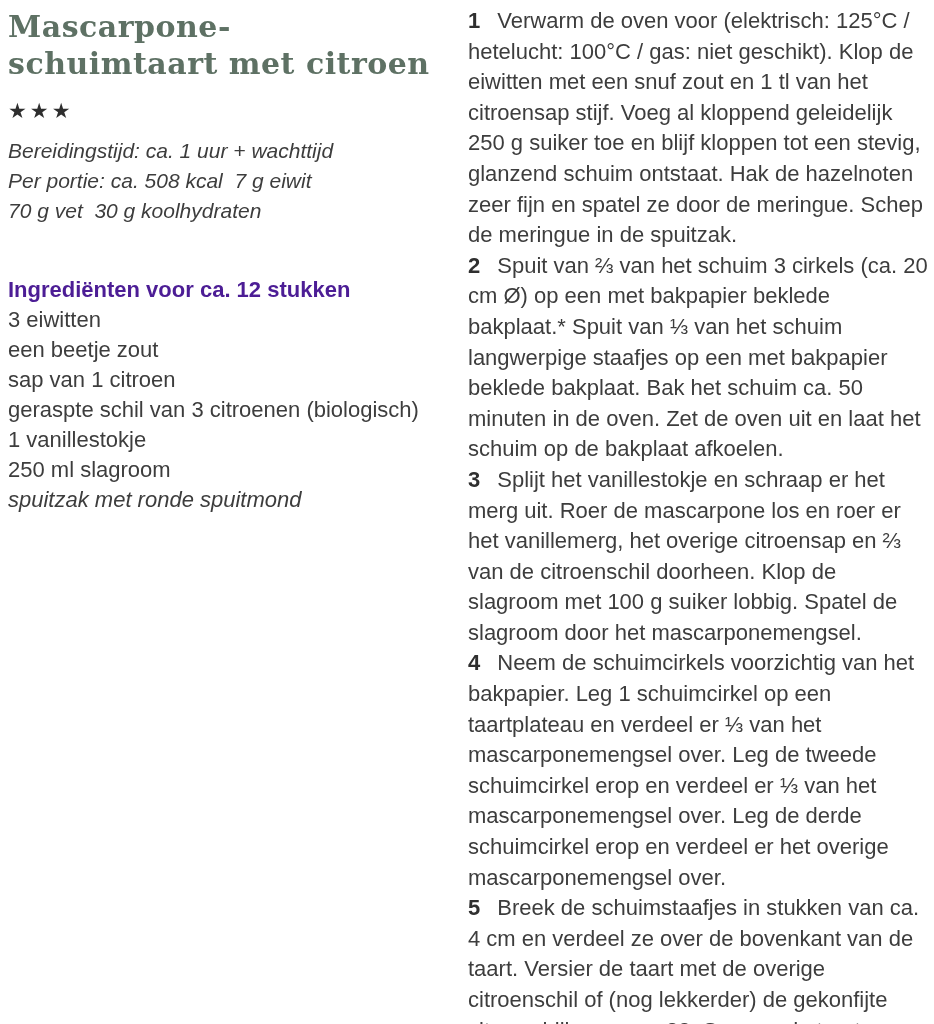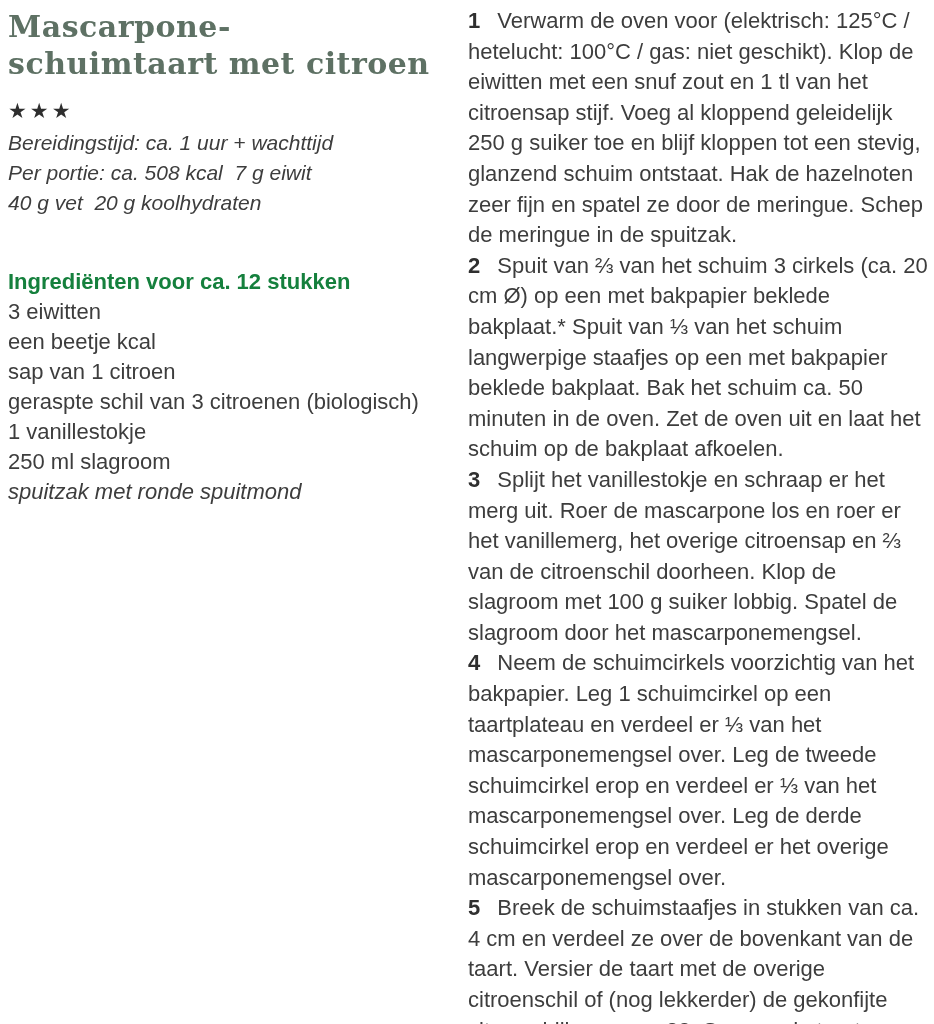--- a/index.html
+++ b/index.html
@@ -37,34 +37,34 @@
     margin: 4px 0 0 0;
   }
   .stars {
     font-size: 21px;
     letter-spacing: 3px;
     color: #2e2e2e;
     margin-top: 16px;
     line-height: 26px;
   }
   .meta {
-    margin-top: 4px;
+    margin-top: 12px;
   }
   .meta-line {
     font-style: italic;
     font-size: 21px;
     line-height: 30px;
     white-space: pre-wrap;
   }
   .ingredients-header {
     font-weight: bold;
     font-size: 22px;
     line-height: 30px;
     margin-top: 49px;
-    color: #15803d;
+    color: #4c1d95;
   }
   .ingredient-line {
     font-size: 22px;
     line-height: 30px;
     white-space: pre-wrap;
   }
   .ingredient-line.italic {
     font-style: italic;
   }
   
@@ -92,28 +92,28 @@
 <div class="page">
 
   <div class="left-col">
     <h1 class="recipe-title">Mascarpone-schuimtaart met citroen</h1>
 
     <div class="stars">★★★</div>
 
     <div class="meta">
       <div class="meta-line">Bereidingstijd: ca. 1 uur + wachttijd</div>
       <div class="meta-line">Per portie: ca. 508 kcal  7 g eiwit</div>
-      <div class="meta-line">40 g vet  20 g koolhydraten</div>
+      <div class="meta-line">70 g vet  30 g koolhydraten</div>
     </div>
 
     <div class="ingredients-header">Ingrediënten voor ca. 12 stukken</div>
 
     <div>
       <div class="ingredient-line">3 eiwitten</div>
-      <div class="ingredient-line">een beetje kcal</div>
+      <div class="ingredient-line">een beetje zout</div>
       <div class="ingredient-line">sap van 1 citroen</div>
       <div class="ingredient-line">geraspte schil van 3 citroenen (biologisch)</div>
       <div class="ingredient-line">1 vanillestokje</div>
       <div class="ingredient-line">250 ml slagroom</div>
       <div class="ingredient-line italic">spuitzak met ronde spuitmond</div>
     </div>
   </div>
 
   <div class="right-col">
     <p class="step"><span class="step-num">1</span><span>Verwarm de oven voor (elektrisch: 125°C / hetelucht: 100°C / gas: niet geschikt). Klop de eiwitten met een snuf zout en 1 tl van het citroensap stijf. Voeg al kloppend geleidelijk 250 g suiker toe en blijf kloppen tot een stevig, glanzend schuim ontstaat. Hak de hazelnoten zeer fijn en spatel ze door de meringue. Schep de meringue in de spuitzak.</span></p>

